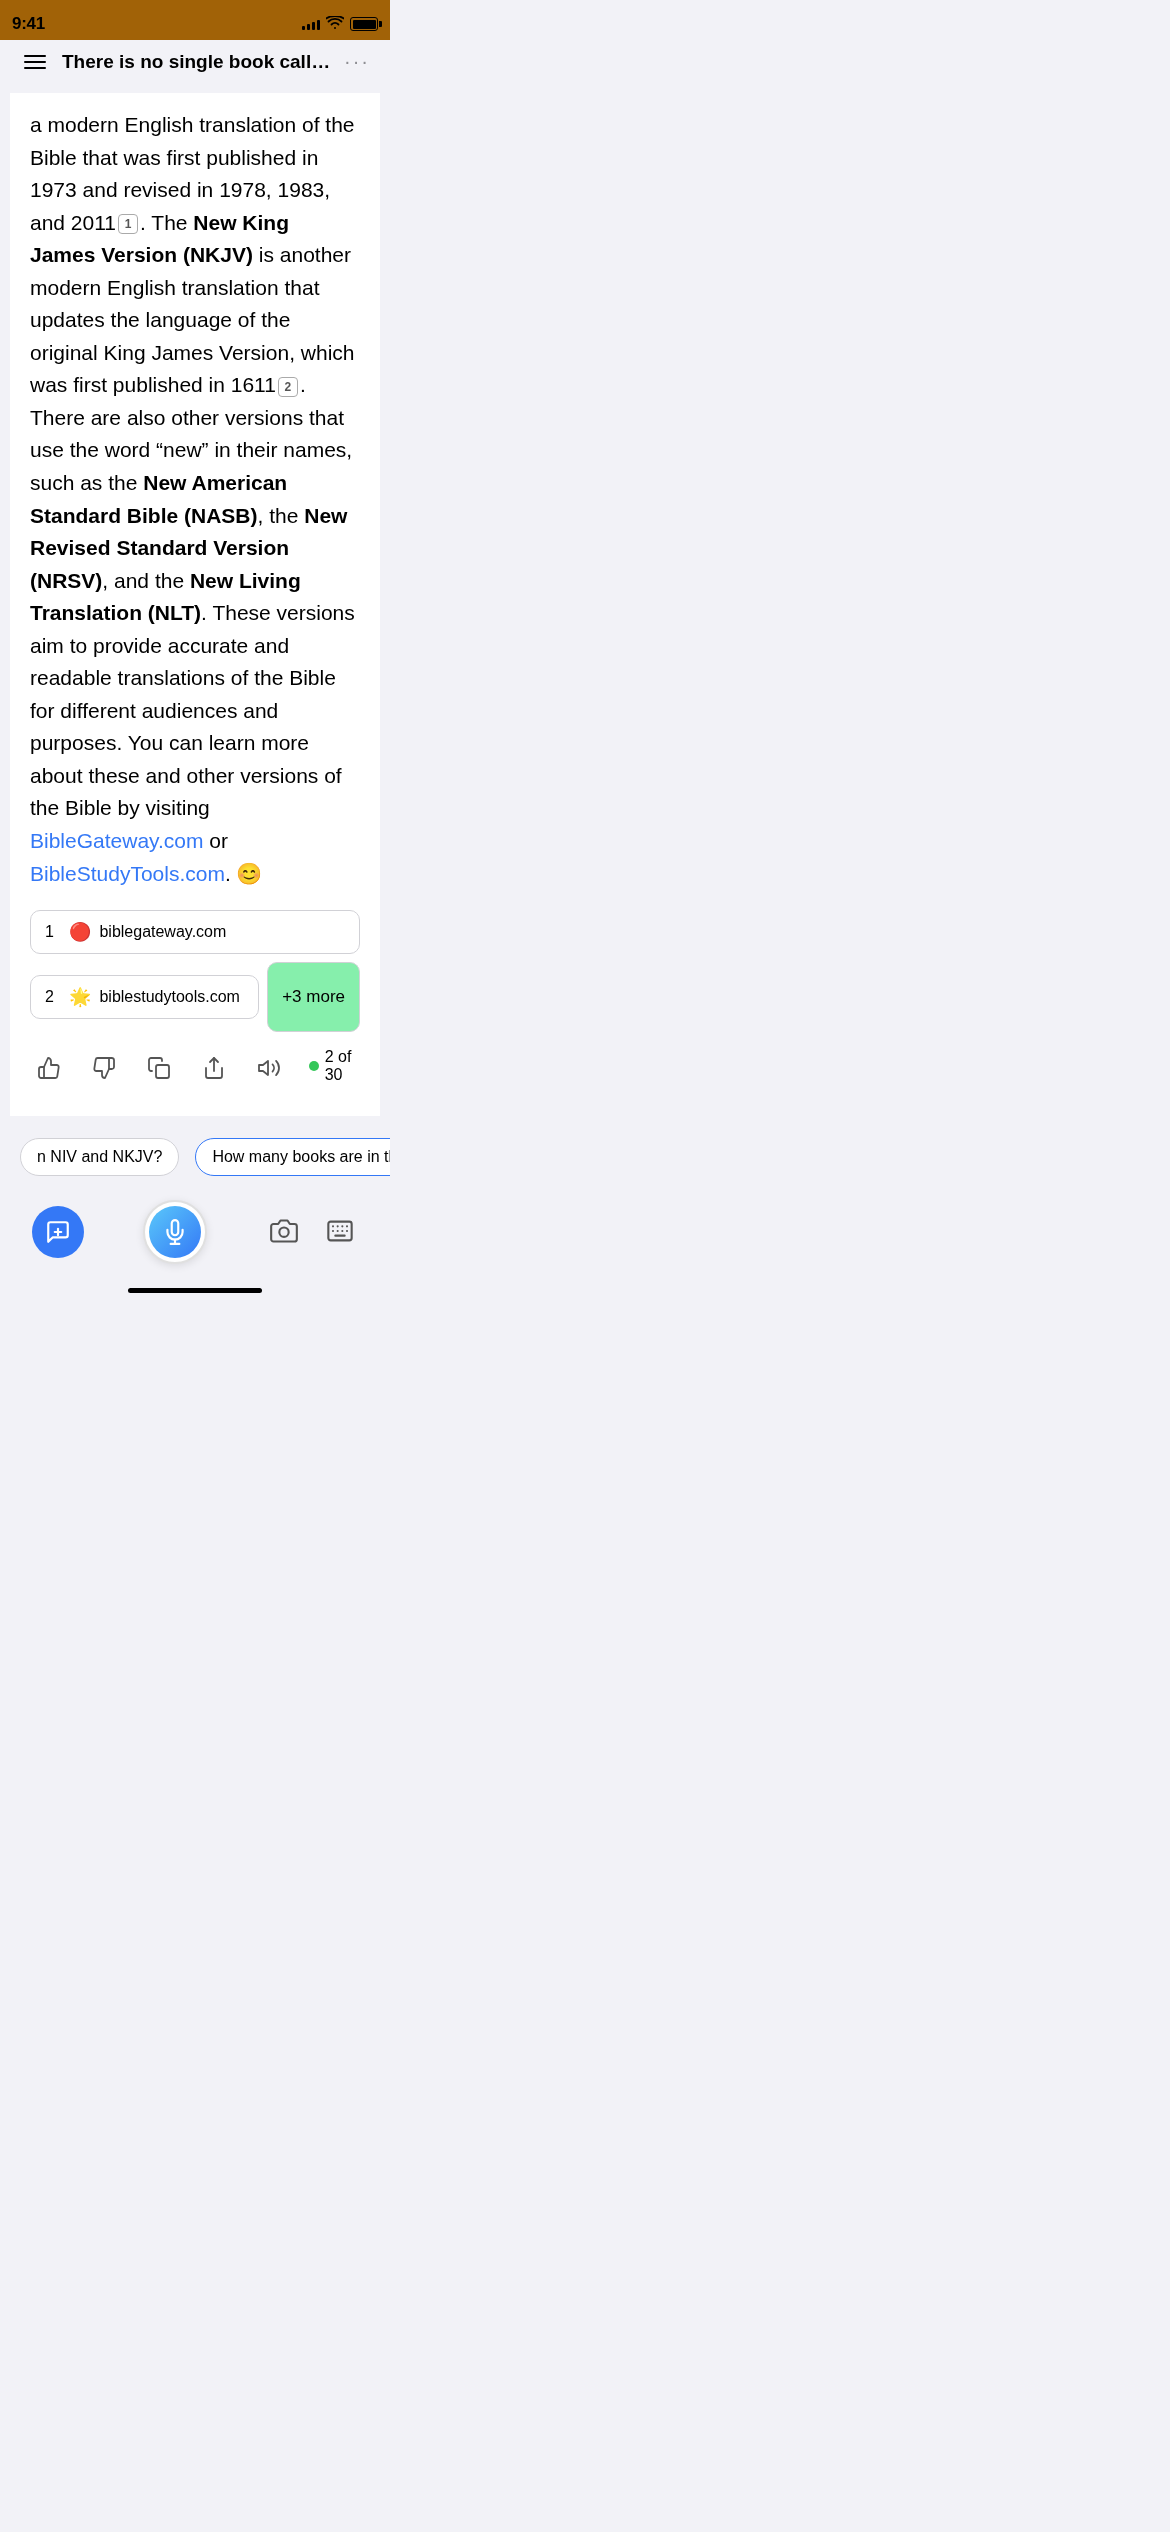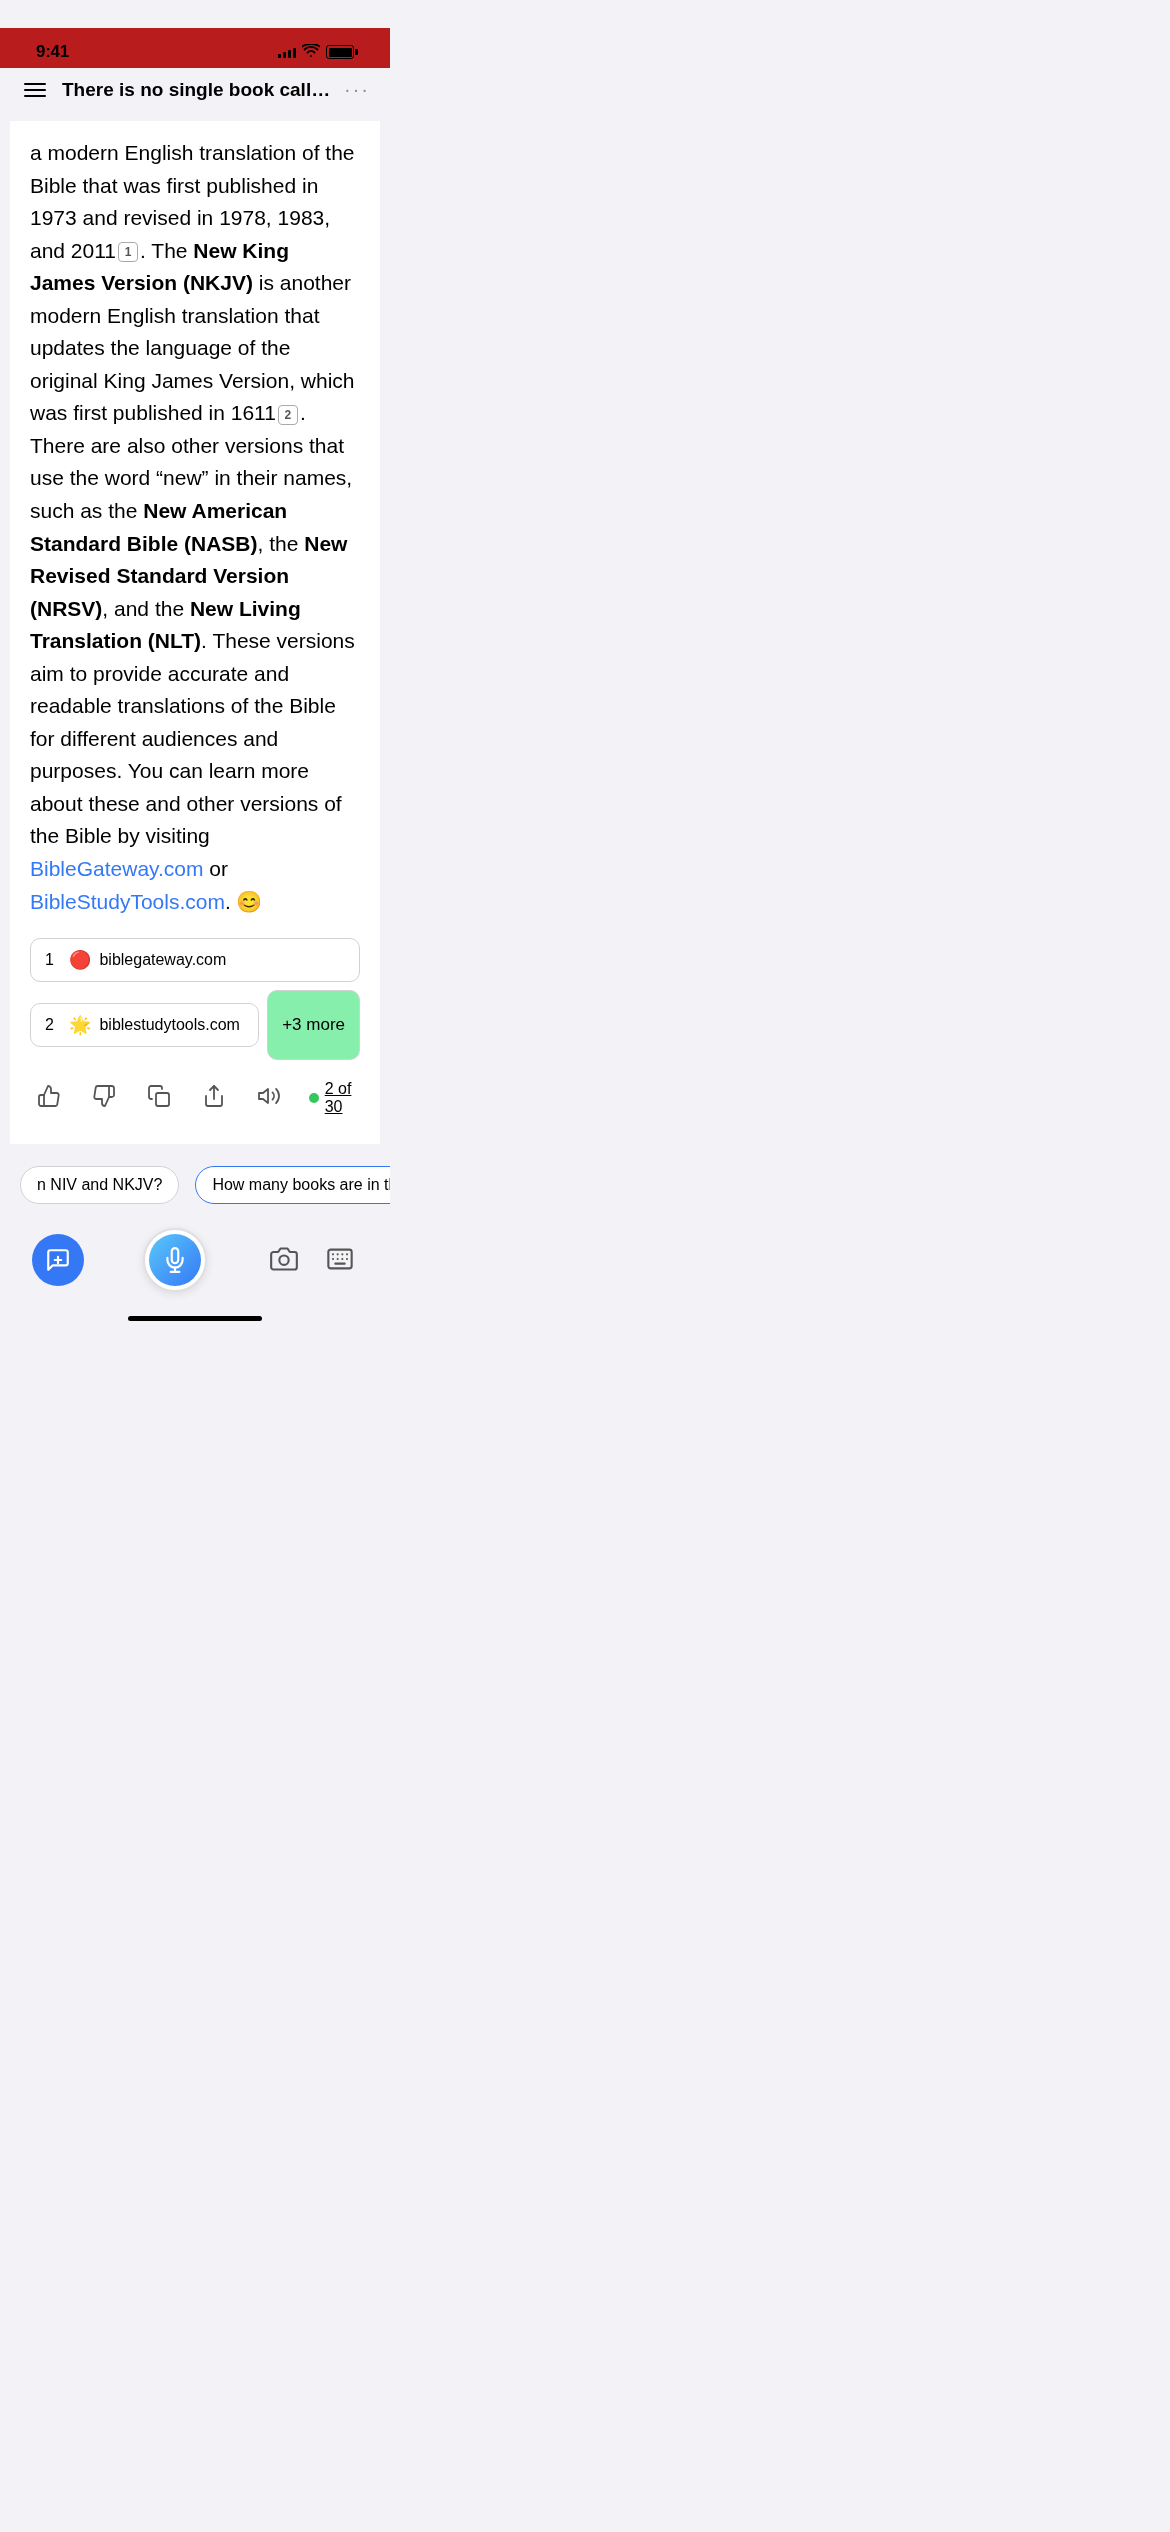--- a/index.html
+++ b/index.html
@@ -12,23 +12,22 @@
       min-height: 844px;
       overflow-x: hidden;
       position: relative;
     }
 
     
     .status-bar {
       display: flex;
       justify-content: space-between;
       align-items: center;
-      padding: 14px 36px 6px;
-      background: #b91c1c;
-      margin-top: 28px;
+      padding: 14px 12px 6px;
+      background: #a16207;
     }
     .status-time {
       font-size: 17px;
       font-weight: 600;
       color: #000;
       letter-spacing: -0.3px;
     }
     .status-icons {
       display: flex;
       align-items: center;
@@ -203,24 +202,23 @@
       background: #86efac;
       font-size: 17px;
       color: #000;
       cursor: pointer;
       white-space: nowrap;
     }
 
     
     .action-bar {
       display: flex;
-      align-items: flex-end;
+      align-items: flex-start;
       gap: 17px;
       padding: 16px 0 8px;
-      text-decoration: underline;
     }
 
     .action-btn {
       display: flex;
       align-items: center;
       justify-content: center;
       width: 48px;
       height: 40px;
       background: transparent;
       border: none;

